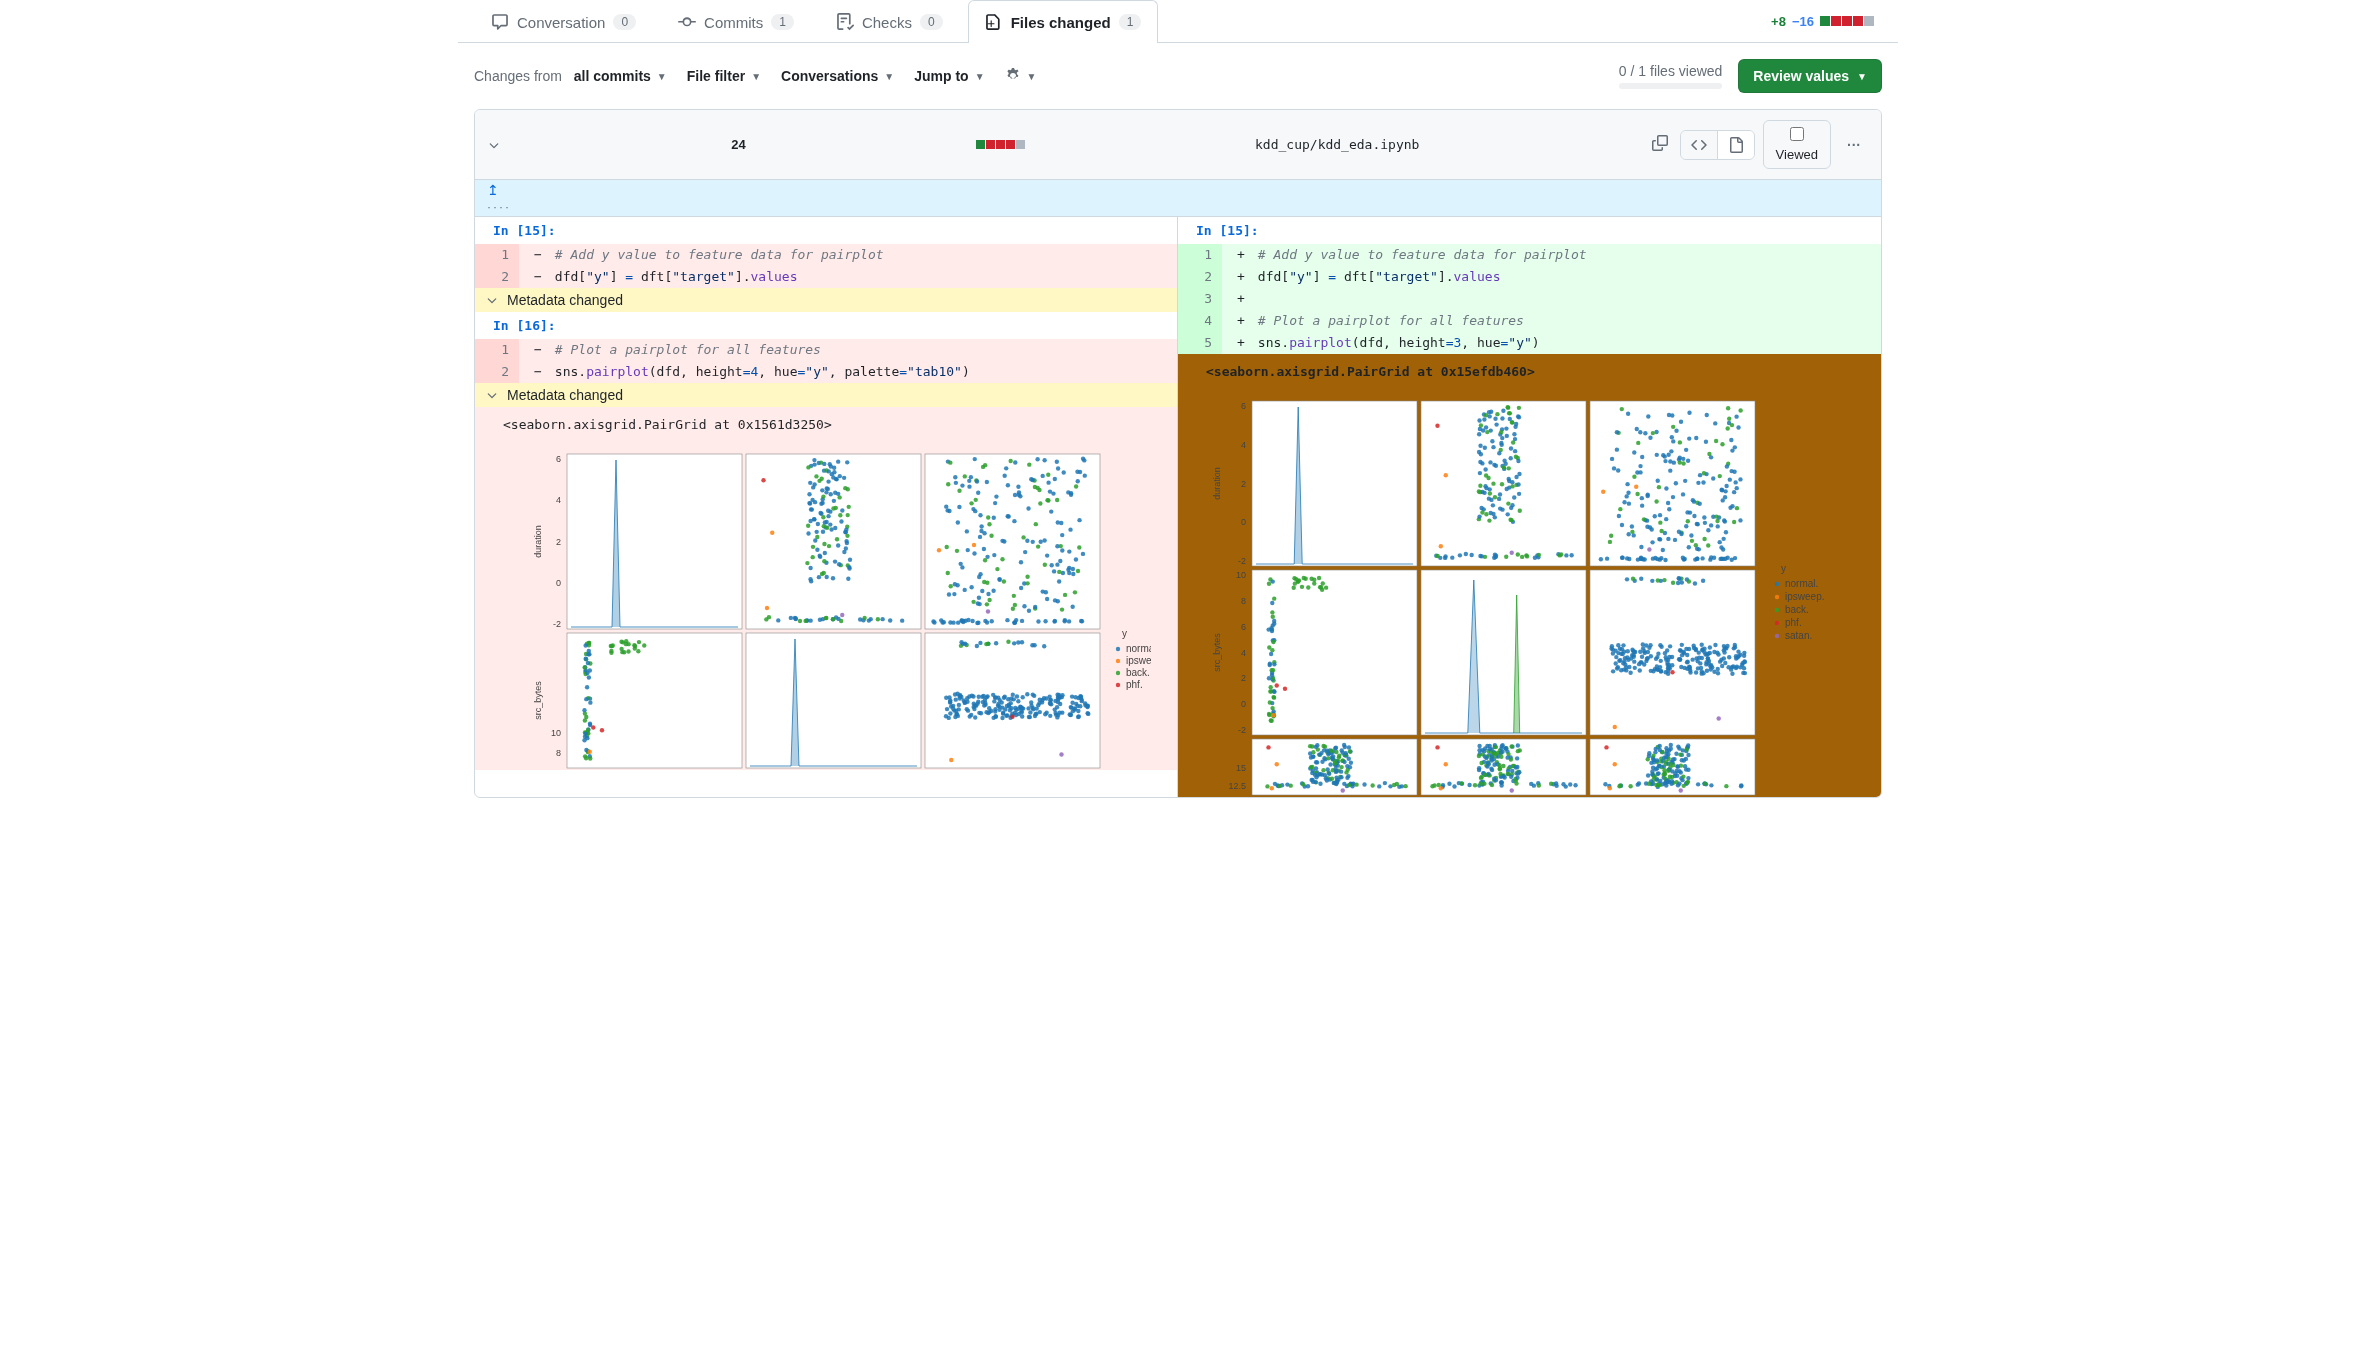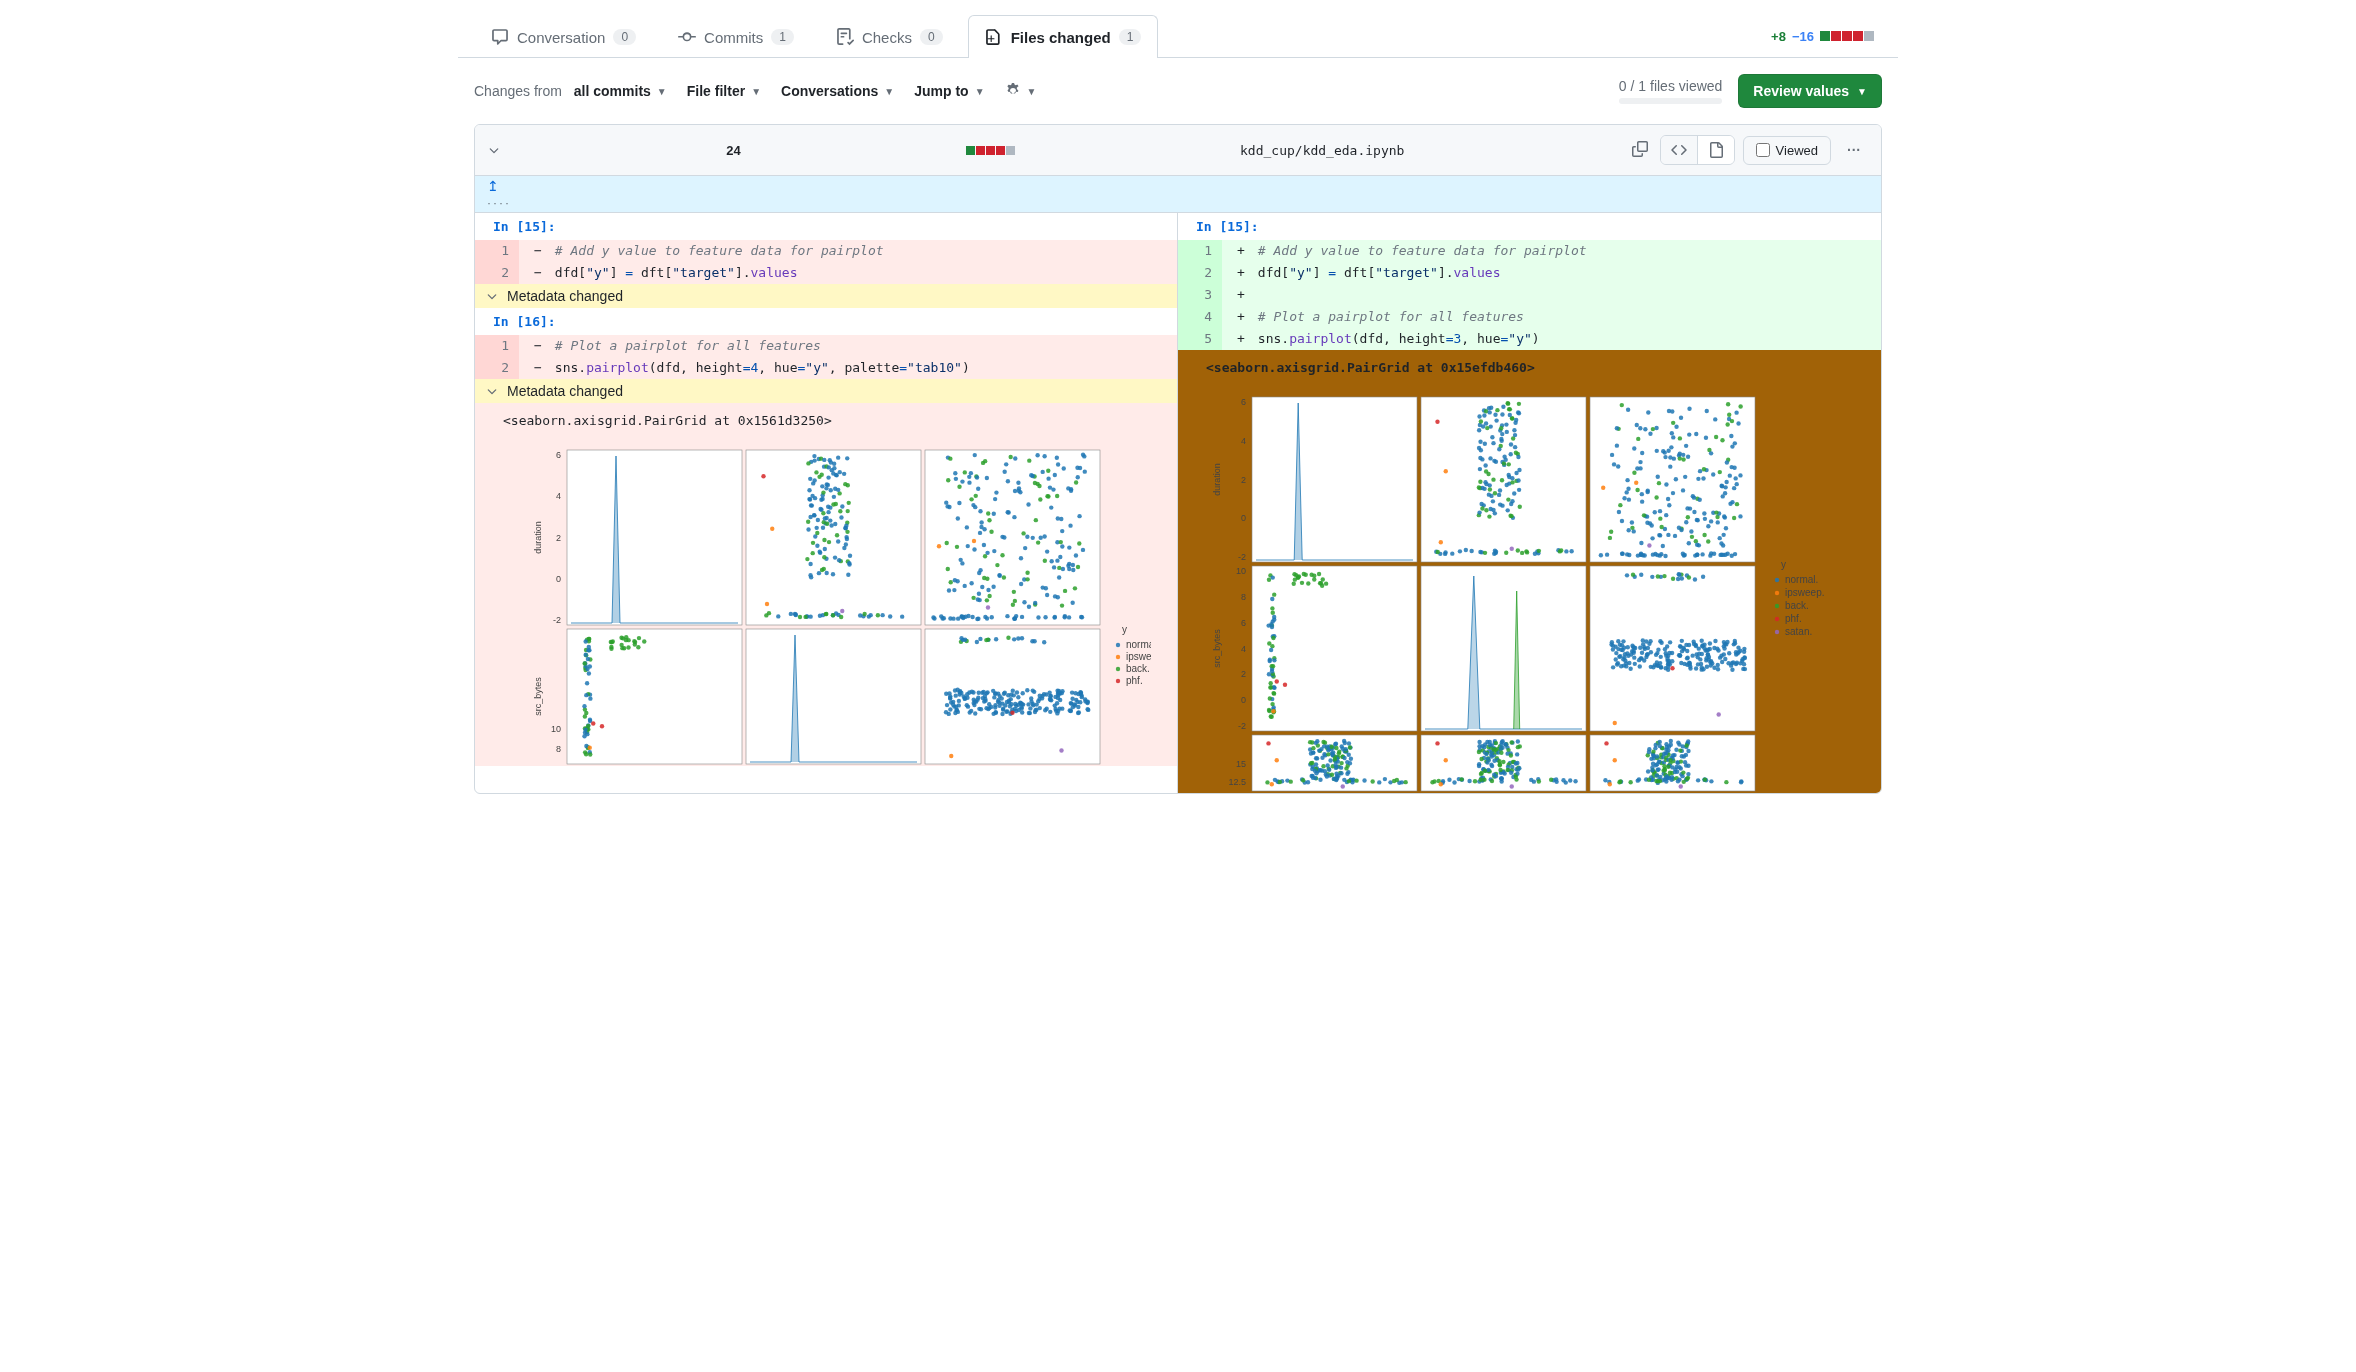--- a/index.html
+++ b/index.html
@@ -1,17 +1,17 @@
 <!DOCTYPE html>
 <html><head>
 <meta charset="utf-8">
 <style>
 * { box-sizing: border-box; margin: 0; padding: 0; }
 body { font-family: -apple-system, BlinkMacSystemFont, "Segoe UI", Helvetica, Arial, sans-serif; font-size: 14px; color: #1f2328; background: #fff; }
-.container { width: 1440px; margin: 15px auto; }
+.container { width: 1440px; margin: 0 auto; }
 
 
 .tabnav { display: flex; align-items: center; border-bottom: 1px solid #d1d9e0; padding: 0 16px; }
 .tabnav-tabs { display: flex; flex: 1; }
 .tabnav-tab { display: flex; align-items: center; gap: 8px; padding: 12px 16px; font-size: 15px; color: #656d76; cursor: pointer; border: 1px solid transparent; border-bottom: none; border-top-left-radius: 6px; border-top-right-radius: 6px; margin-bottom: -1px; margin-right: 8px; }
 .tabnav-tab.selected { background: #fff; border-color: #d1d9e0; color: #1f2328; font-weight: 600; }
 .tabnav-tab .counter { background: #eef0f2; color: #656d76; border-radius: 10px; padding: 1px 8px; font-size: 12px; font-weight: 500; }
 .tabnav-tab svg { fill: #656d76; }
 .tabnav-tab.selected svg { fill: #1f2328; }
 .diffstat-summary { display: flex; align-items: center; gap: 6px; padding-right: 8px; font-size: 13px; }
@@ -41,21 +41,21 @@
 .file-header .file-stat { font-weight: 600; font-size: 13px; }
 .diffstat-mini { display: flex; gap: 1px; }
 .diffstat-mini .diffstat-block { width: 9px; height: 9px; }
 .file-name { font-family: ui-monospace, SFMono-Regular, "SF Mono", Menlo, Consolas, monospace; font-size: 13px; color: #1f2328; }
 .copy-btn { cursor: pointer; padding: 2px; }
 .file-actions { display: flex; align-items: center; gap: 8px; }
 .btn-group { display: flex; border: 1px solid #d1d9e0; border-radius: 6px; overflow: hidden; }
 .btn-group .btn { padding: 6px 10px; background: #f6f8fa; border: none; cursor: pointer; display: flex; align-items: center; }
 .btn-group .btn + .btn { border-left: 1px solid #d1d9e0; }
 .btn-group .btn.active { background: #fff; }
-.viewed-toggle { display: flex; align-items: center; gap: 6px; border: 1px solid #d1d9e0; border-radius: 6px; padding: 6px 12px; cursor: pointer; font-size: 13px; }
+.viewed-toggle { display: flex; align-items: center; gap: 6px; border: 1px solid #d1d9e0; border-radius: 6px; padding: 6px 12px; cursor: pointer; font-size: 13px; flex-direction: column; }
 .viewed-toggle input { width: 14px; height: 14px; }
 .kebab { padding: 6px 8px; cursor: pointer; color: #656d76; font-weight: 700; }
 
 
 .expand-row { background: #ddf4ff; padding: 2px 12px; border-bottom: 1px solid #d1d9e0; }
 .expand-row .expand-icon { display: inline-block; font-size: 14px; color: #0969da; cursor: pointer; }
 .expand-row .dots { font-size: 12px; color: #656d76; letter-spacing: 2px; }
 
 
 .diff-container { display: flex; }

